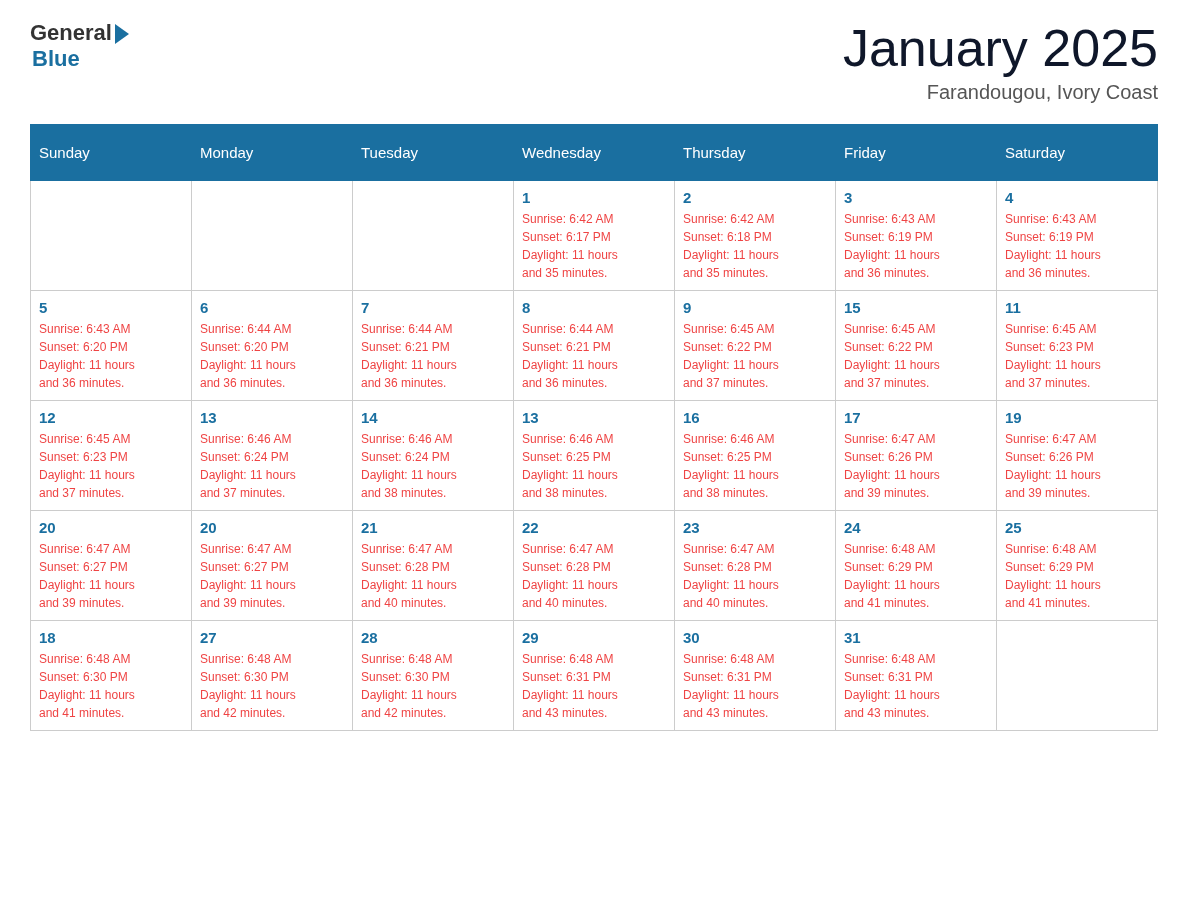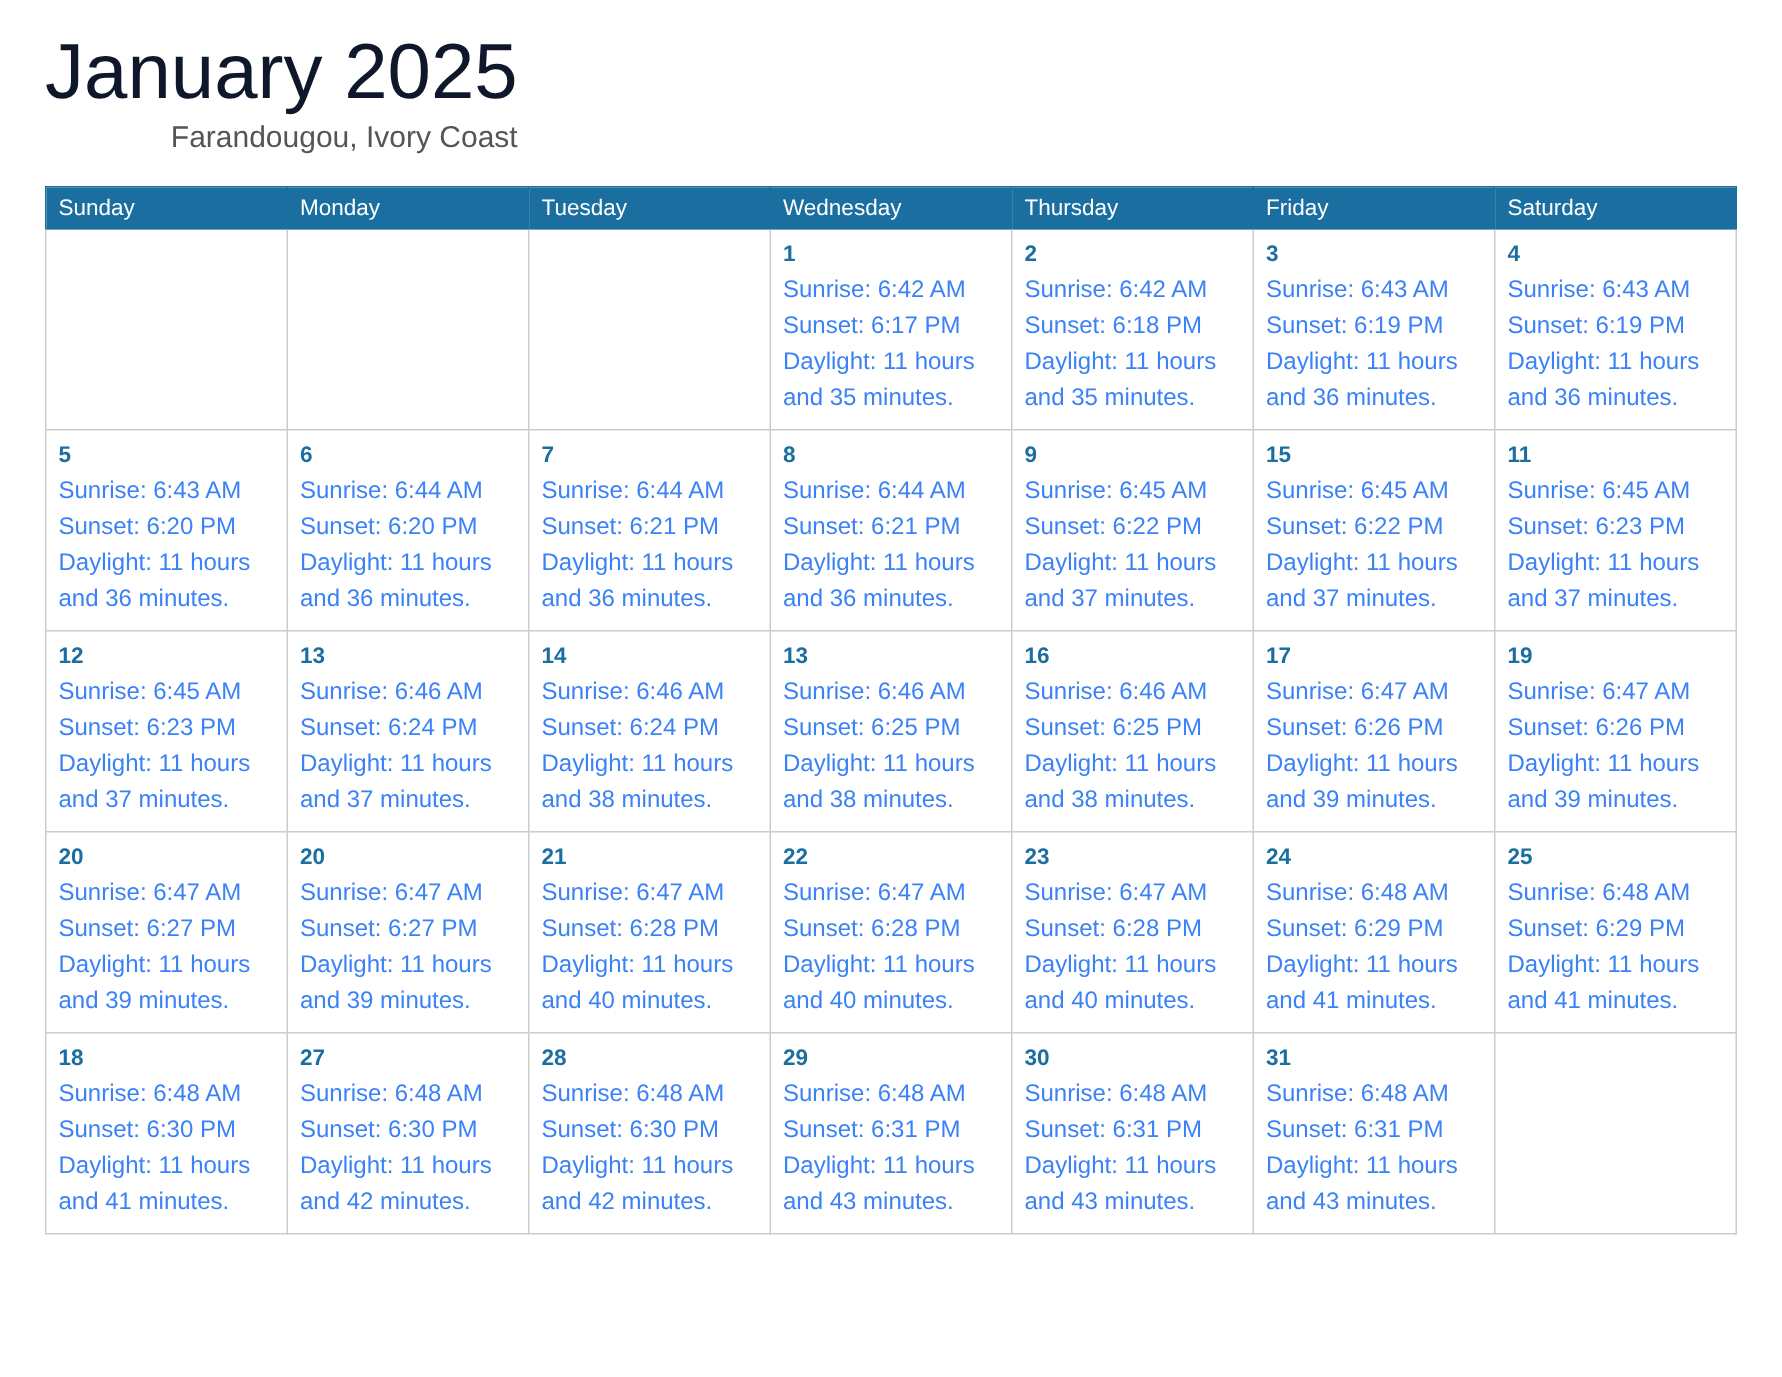--- a/index.html
+++ b/index.html
@@ -60,21 +60,21 @@
       margin-top: 4px;
     }
     .calendar-table {
       width: 100%;
       border-collapse: collapse;
       table-layout: fixed;
     }
     .calendar-table th {
       background-color: #1a6fa0;
       color: #fff;
-      padding: 5px 8px;
+      padding: 19px 8px;
       text-align: left;
       font-size: 15px;
       font-weight: normal;
       border: 1px solid #1a6fa0;
     }
     .calendar-table td {
       border: 1px solid #ccc;
       vertical-align: top;
       padding: 8px;
       height: 110px;
@@ -82,42 +82,49 @@
       color: #333;
     }
     .day-number {
       font-size: 15px;
       font-weight: bold;
       color: #1a6fa0;
       display: block;
       margin-bottom: 4px;
     }
     .day-info {
-      font-size: 16px;
-      color: #3b82f6;
+      font-size: 12px;
+      color: #ef4444;
       line-height: 1.5;
     }
     .empty-cell {
       background: #fff;
     }
     tr:nth-child(even) td {
       background-color: #f9f9f9;
     }
     tr:nth-child(odd) td {
       background-color: #fff;
     }
     
     .calendar-table tbody tr td {
       background-color: #fff;
     }
   </style>
 </head>
 <body>
 
 <div class="header">
+  <div class="logo">
+    <div class="logo-top">
+      <span class="logo-general">General</span>
+      <div class="logo-arrow"></div>
+    </div>
+    <span class="logo-blue">Blue</span>
+  </div>
   <div class="title-section">
     <div class="month-title">January 2025</div>
     <div class="location">Farandougou, Ivory Coast</div>
   </div>
 </div>
 
 <table class="calendar-table">
   <thead>
     <tr>
     <th>Sunday</th>

